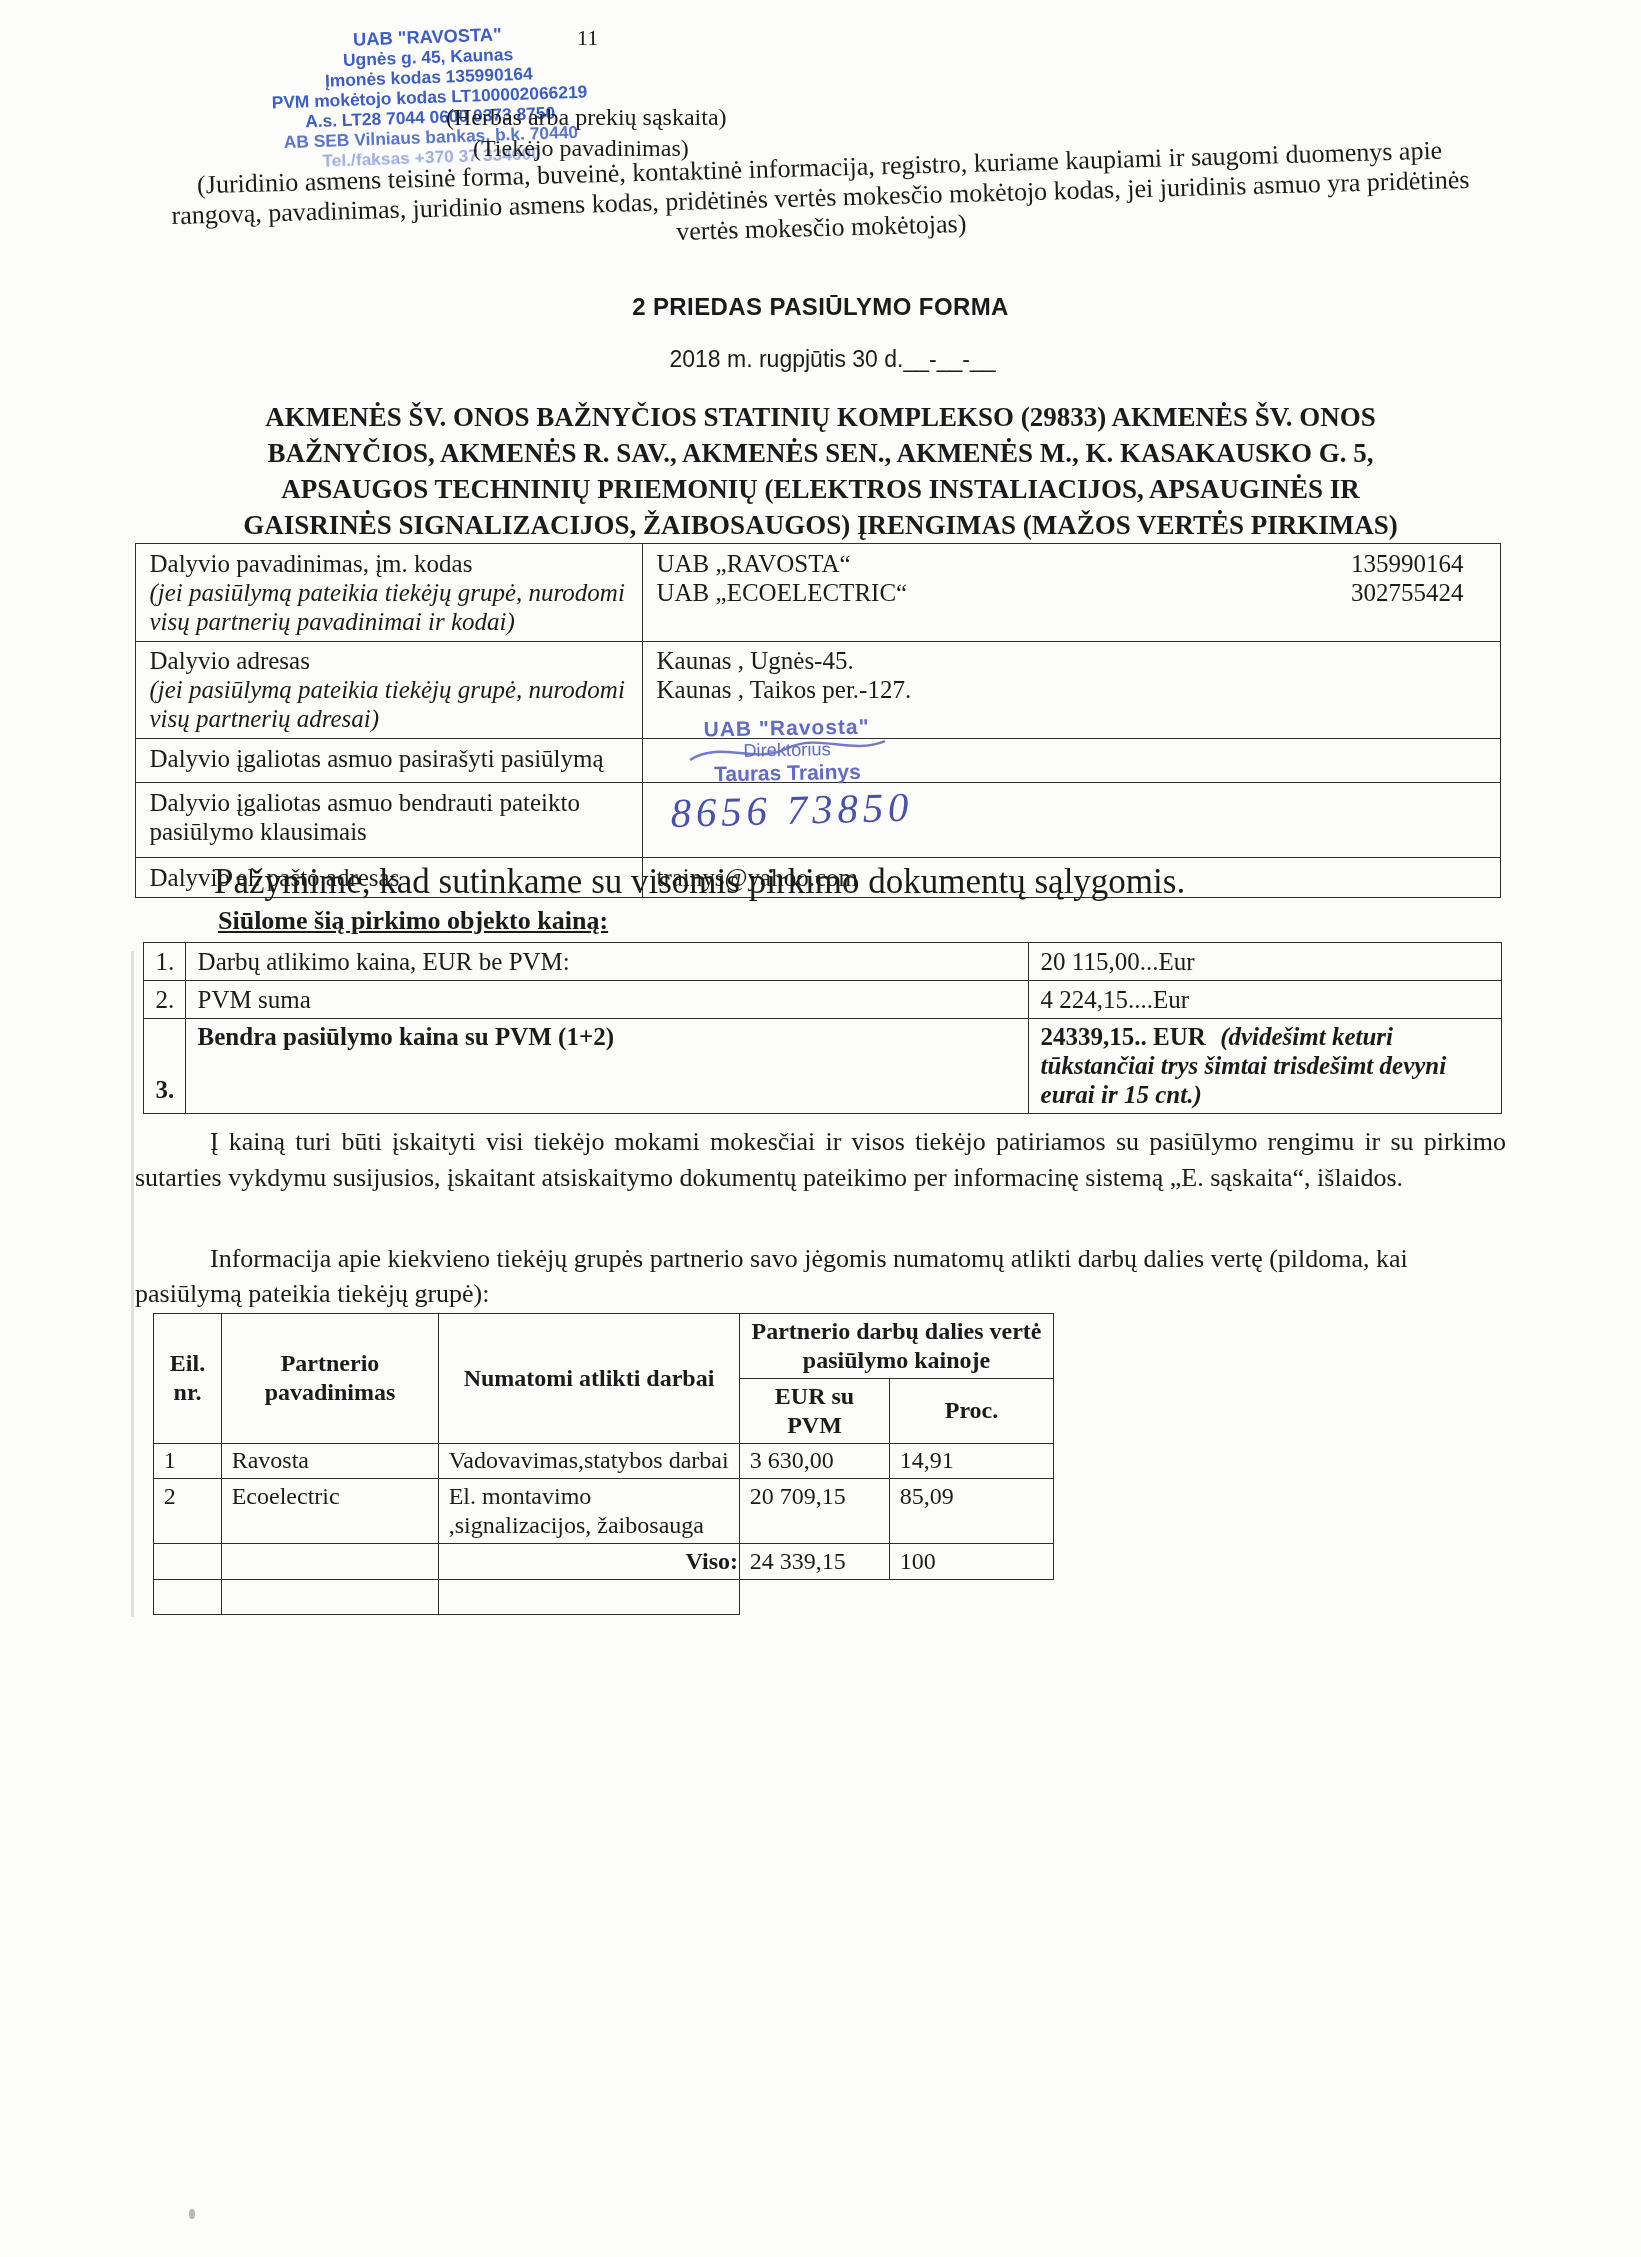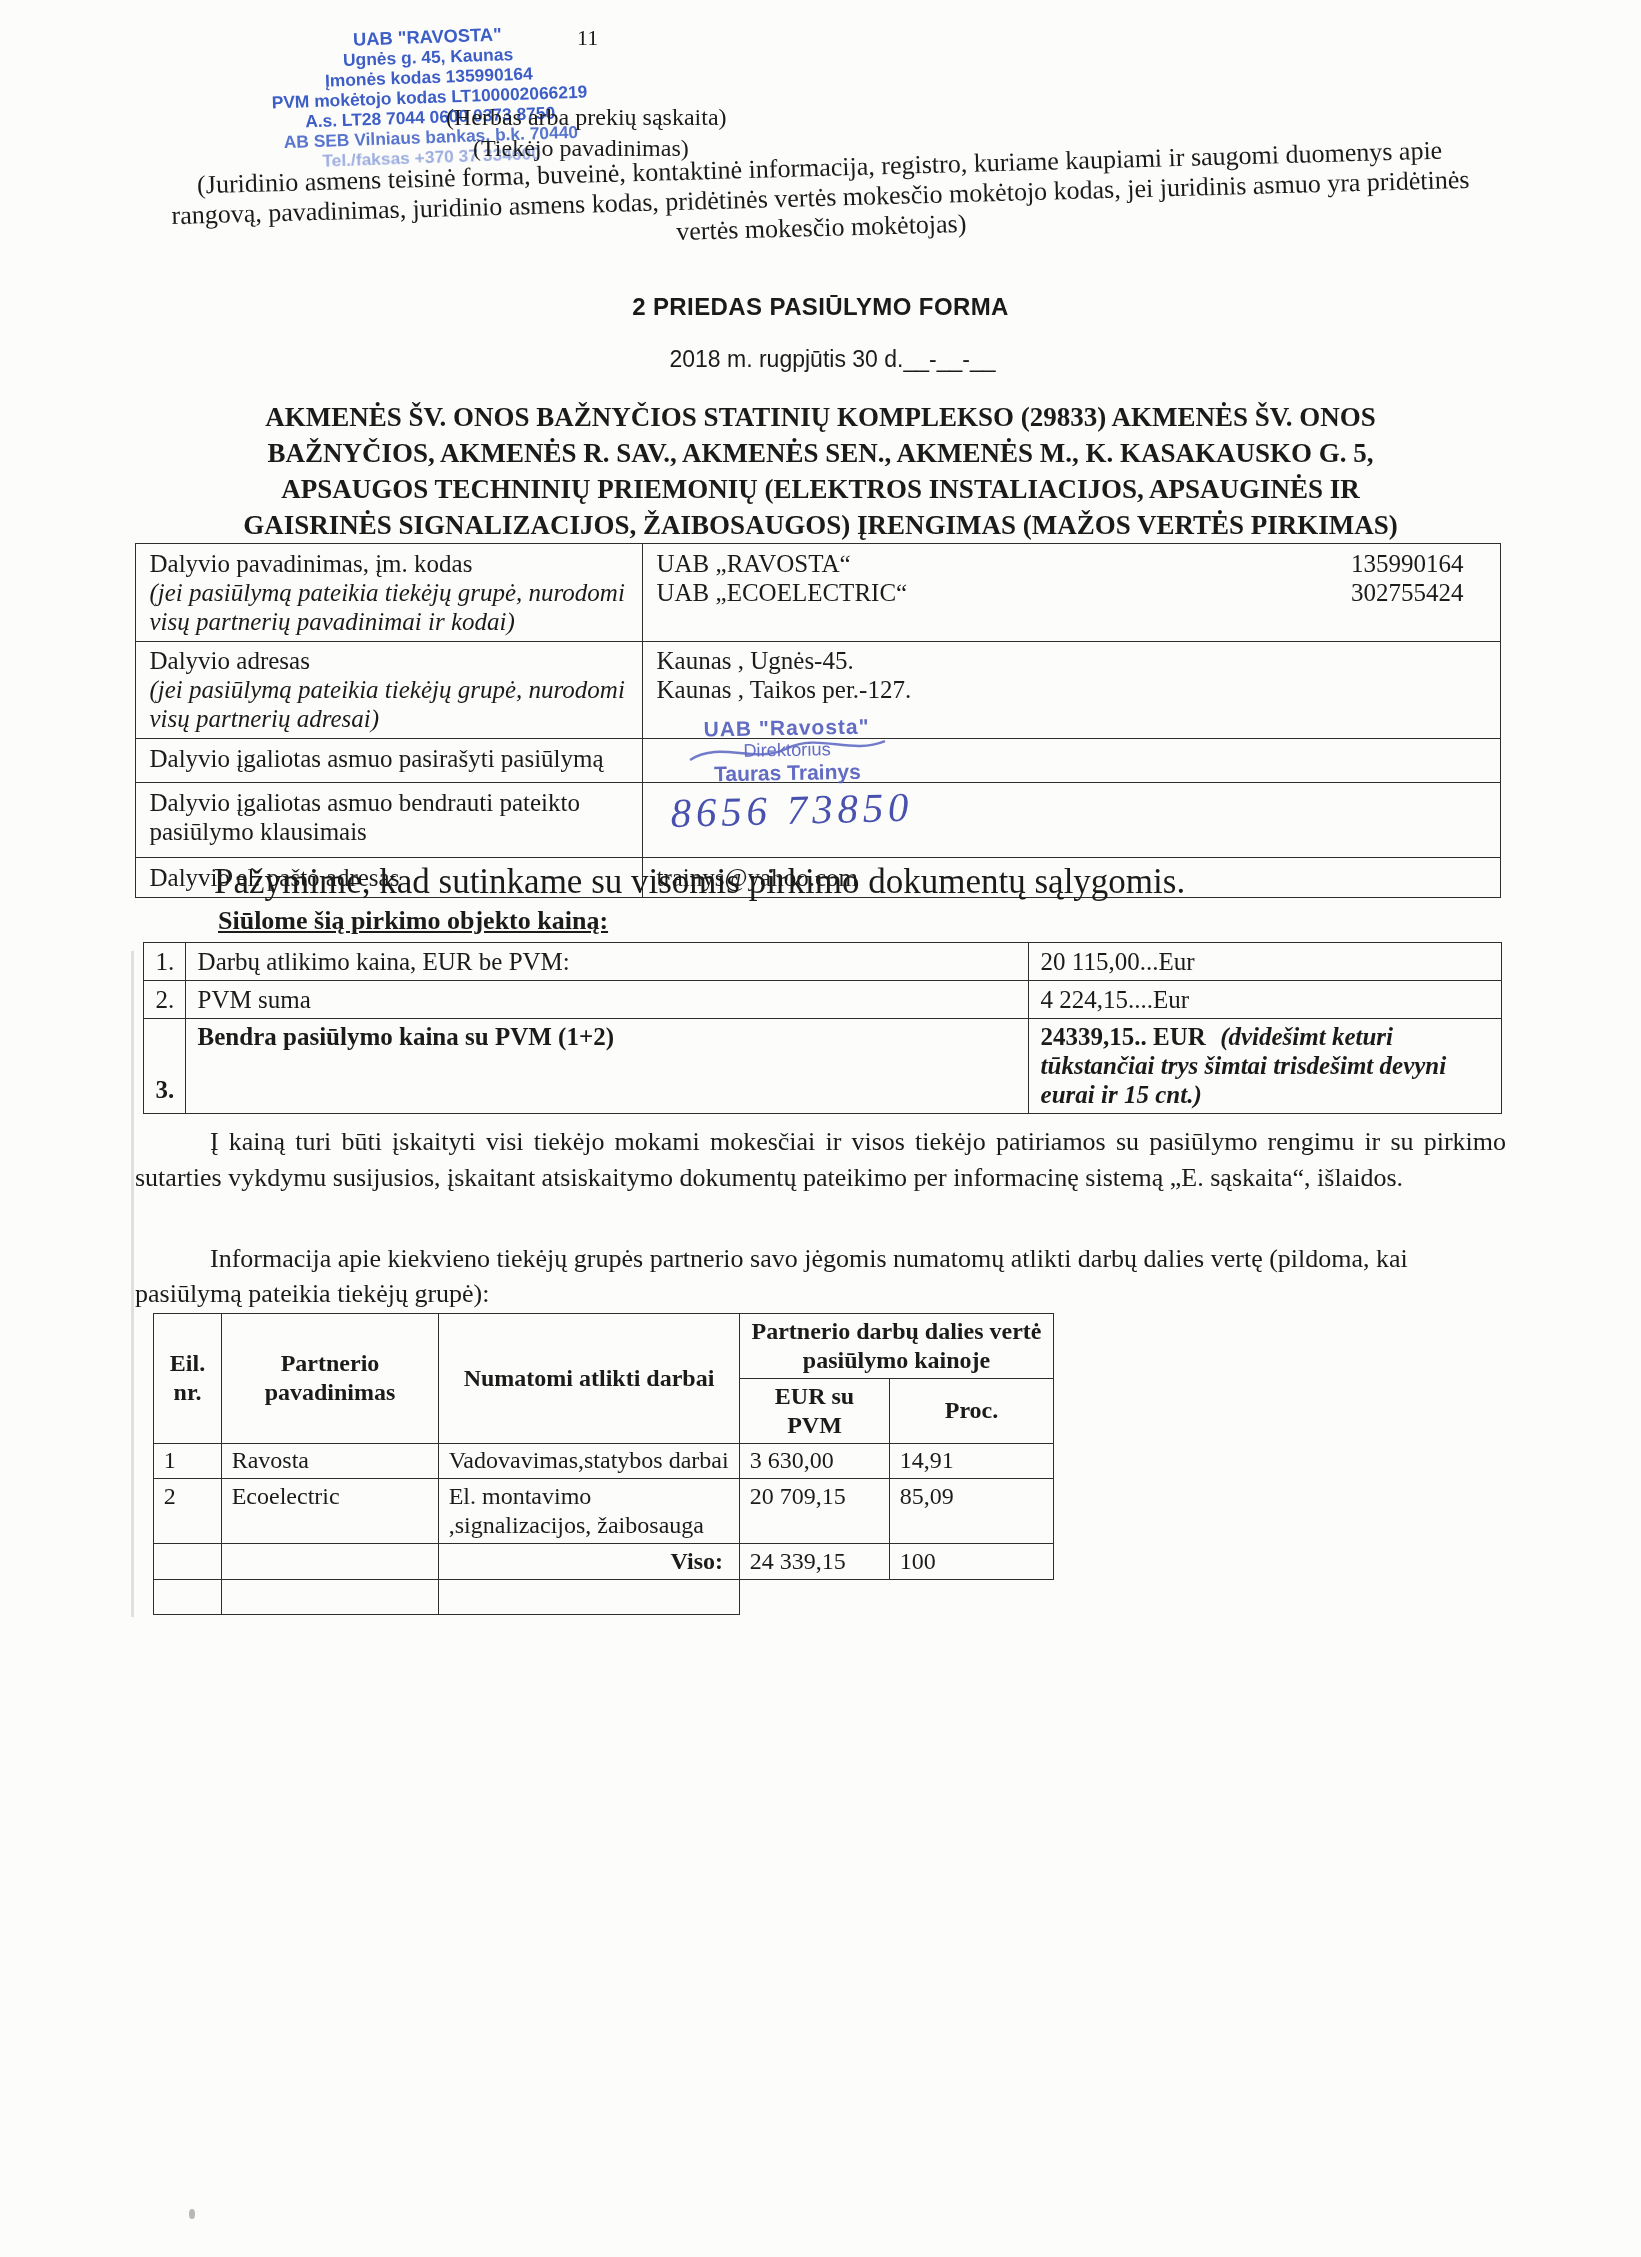--- a/index.html
+++ b/index.html
@@ -111,21 +111,21 @@
   .partner-info {
     left: 135px; top: 1241px; width: 1371px;
     font-size: 26px; line-height: 35px;
     text-indent: 75px;
   }
 
   
   .share-table { left: 153px; top: 1313px; width: 900px; font-size: 24px; line-height: 29px; table-layout: fixed; }
   .share-table th, .share-table td { border: 1.9px solid #2e2e2e; padding: 2.9px 9.7px; vertical-align: top; text-align: left; }
   .share-table th { font-weight: 700; text-align: center; vertical-align: middle; }
-  .share-table .viso { font-weight: 700; text-align: right; padding-right: 16px; margin-left: 36px; }
+  .share-table .viso { font-weight: 700; text-align: right; padding-right: 1px; margin-left: 36px; }
   .share-table .noborder { border: 0; }
   .share-table .tail td { height: 35px; }
 
   .scan-line { left: 131px; top: 951px; width: 2.9px; height: 666px; background: #c9c9c5; opacity: .55; }
   .scan-dot  { left: 189px; top: 2209px; width: 5.8px; height: 9.7px; background: #8a8a86; border-radius: 50%; opacity: .6; }
 </style>
 </head>
 <body>
 
 <div class="page">

